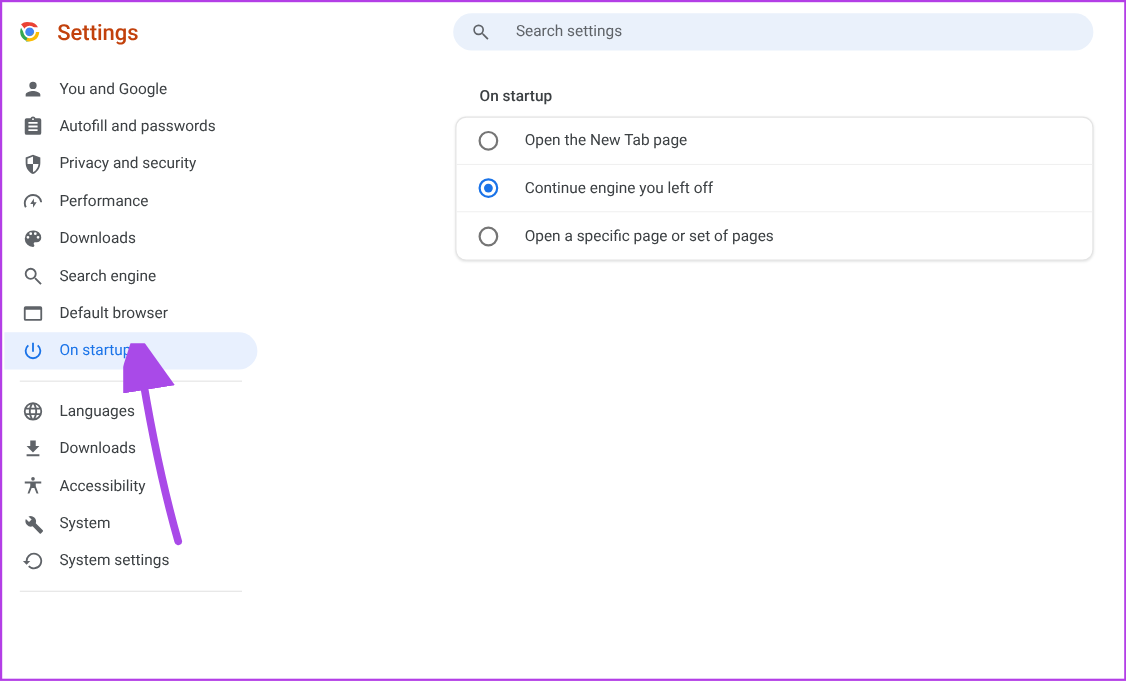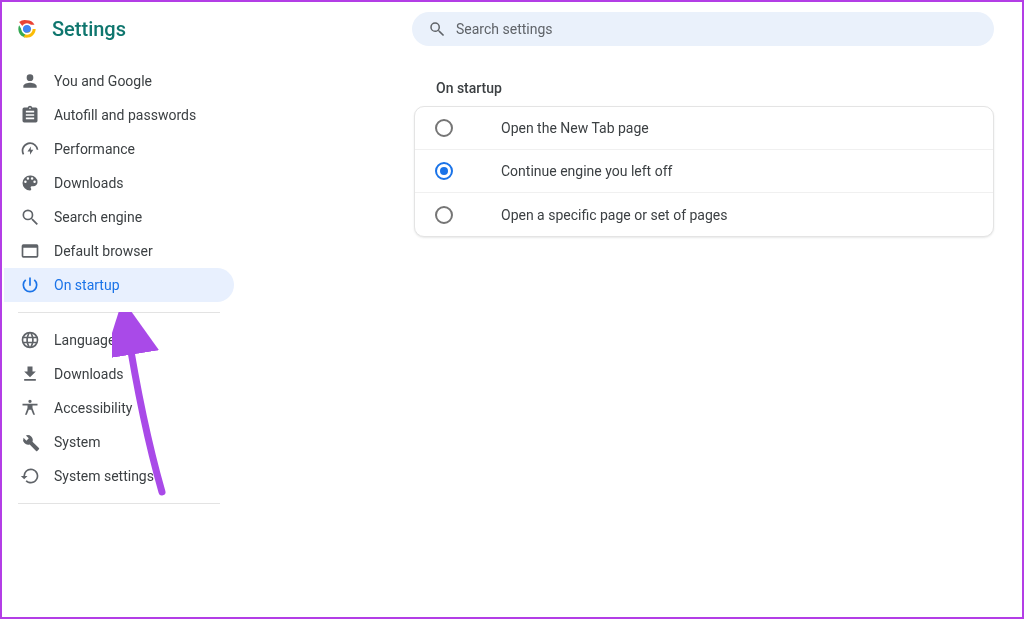--- a/index.html
+++ b/index.html
@@ -1,43 +1,43 @@
 <!DOCTYPE html>
 <html><head>
   <meta charset="utf-8">
   <style>
     * { margin:0; padding:0; box-sizing:border-box; font-family:"Segoe UI",Roboto,Arial,sans-serif; }
     body { width:1024px; height:619px; background:#fff; border:2px solid #b33ee6; position:relative; overflow:hidden; }
 
     
     .header { display:flex; align-items:center; padding:10px 10px 6px 10px; }
     .chrome-logo { width:26px; height:26px; margin:0 12px 0 2px; position:relative; }
-    .page-title { font-size:20px; font-weight:500; color:#0f766e; }
+    .page-title { font-size:20px; font-weight:500; color:#c2410c; }
     .search-wrap { flex:0 0 auto; margin-left:286px; }
     .search { width:582px; height:34px; background:#eaf1fb; border-radius:28px; display:flex; align-items:center; padding:0 16px; color:#5f6368; }
     .search svg { flex:0 0 auto; }
-    .search input { border:none; background:transparent; outline:none; font-size:14px; color:#5f6368; margin-left:10px; width:100%; }
+    .search input { border:none; background:transparent; outline:none; font-size:14px; color:#5f6368; margin-left:23px; width:100%; }
     .search input::placeholder { color:#5f6368; }
 
     
     .sidebar { position:absolute; left:2px; top:58px; width:230px; }
     .nav-group { padding:4px 0; }
     .nav-sep { height:1px; background:#e3e3e3; margin:6px 14px 6px 14px; }
     .nav-item { display:flex; align-items:center; height:34px; padding:0 16px; border-radius:0 22px 22px 0; cursor:pointer; color:#3c4043; }
     .nav-item .icon { width:20px; height:20px; display:flex; align-items:center; justify-content:center; color:#5f6368; flex:0 0 20px; }
     .nav-item .label { font-size:14px; font-weight:400; margin-left:14px; }
     .nav-item.active { background:#e8f0fe; color:#1a73e8; }
     .nav-item.active .icon { color:#1a73e8; }
     .ext-icon { margin-left:8px; color:#5f6368; }
 
     
     .main { position:absolute; left:412px; top:70px; width:580px; }
     .section-header { font-size:14px; color:#3c4043; font-weight:500; margin:8px 0 10px 22px; }
     .card { border:1px solid #e4e4e4; border-radius:10px; box-shadow:0 1px 2px rgba(60,64,67,0.12); background:#fff; }
-    .option { display:flex; align-items:center; height:43px; padding:0 20px; cursor:pointer;gap:24px; }
+    .option { display:flex; align-items:center; height:43px; padding:0 20px; cursor:pointer; }
     .option:not(:last-child) { border-bottom:1px solid #f0f0f0; }
     .radio { width:18px; height:18px; border:2px solid #757575; border-radius:50%; position:relative; flex:0 0 18px; }
     .radio.selected { border-color:#1a73e8; }
     .radio.selected::after { content:""; position:absolute; inset:3px; border-radius:50%; background:#1a73e8; }
     .option-label { font-size:14px; color:#3c4043; margin-left:24px; }
 
     
     .arrow { position:absolute; left:110px; top:310px; pointer-events:none; }
   </style>
 </head>
@@ -81,20 +81,28 @@
       <span class="icon">
           <svg width="20" height="20" viewBox="0 0 24 24" fill="currentColor">
             <path d="M19 3h-4.18A3 3 0 0 0 12 1a3 3 0 0 0-2.82 2H5a2 2 0 0 0-2 2v14a2 2 0 0 0 2 2h14a2 2 0 0 0 2-2V5a2 2 0 0 0-2-2zm-7 0a1 1 0 1 1-1 1 1 1 0 0 1 1-1zm5 14H7v-2h10zm0-4H7v-2h10zm0-4H7V7h10z"></path>
           </svg>
         </span>
       <span class="label">Autofill and passwords</span>
     </div>
     <div class="nav-item">
       <span class="icon">
           <svg width="20" height="20" viewBox="0 0 24 24" fill="currentColor">
+            <path d="M12 2 4 5v6c0 5.55 3.84 10.74 8 12 4.16-1.26 8-6.45 8-12V5l-8-3zm0 10h6c-.47 4.11-3.13 7.78-6 8.94V12H6V6.3l6-2.25V12z"></path>
+          </svg>
+        </span>
+      <span class="label">Privacy and security</span>
+    </div>
+    <div class="nav-item">
+      <span class="icon">
+          <svg width="20" height="20" viewBox="0 0 24 24" fill="currentColor">
             <path d="M12 4a10 10 0 0 0-8.66 15l1.73-1A8 8 0 1 1 20 13h2A10 10 0 0 0 12 4zm1 5-4 6h3v4l4-6h-3z"></path>
           </svg>
         </span>
       <span class="label">Performance</span>
     </div>
     <div class="nav-item">
       <span class="icon">
           <svg width="20" height="20" viewBox="0 0 24 24" fill="currentColor">
             <path d="M12 3a9 9 0 0 0 0 18 1.5 1.5 0 0 0 1.06-2.56A1.5 1.5 0 0 1 14.12 16H16a5 5 0 0 0 5-5 8 8 0 0 0-9-8zM6.5 12A1.5 1.5 0 1 1 8 10.5 1.5 1.5 0 0 1 6.5 12zm3-4A1.5 1.5 0 1 1 11 6.5 1.5 1.5 0 0 1 9.5 8zm5 0A1.5 1.5 0 1 1 16 6.5 1.5 1.5 0 0 1 14.5 8zm3 4A1.5 1.5 0 1 1 19 10.5 1.5 1.5 0 0 1 17.5 12z"></path>
           </svg>

